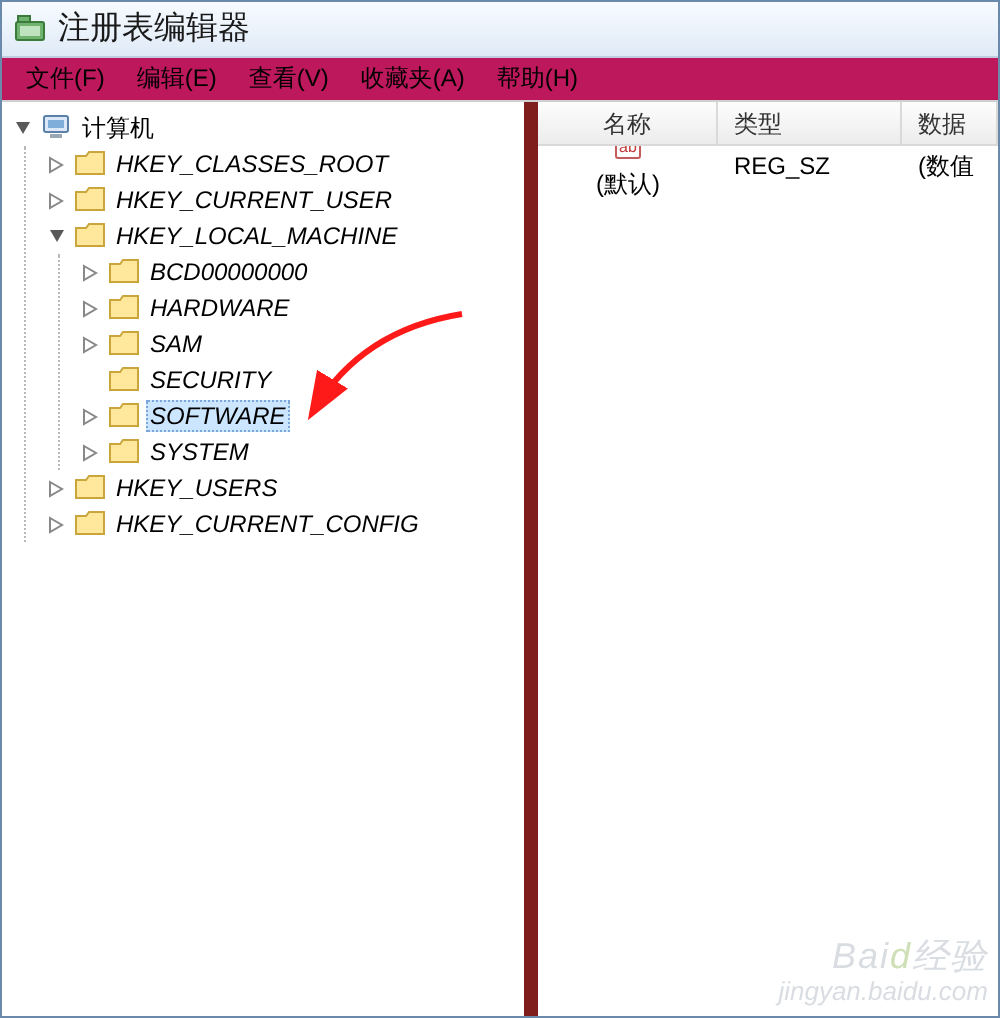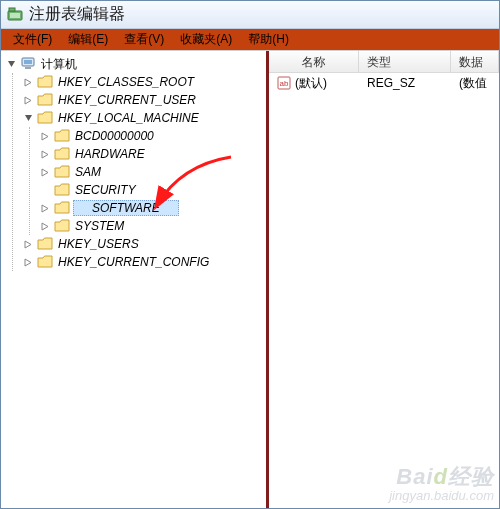--- a/index.html
+++ b/index.html
@@ -5,57 +5,57 @@
   * { box-sizing: border-box; }
   html, body { margin: 0; padding: 0; font-family: "Microsoft YaHei", "SimSun", Tahoma, sans-serif; font-size: 12px; color: #000; }
   body { width: 500px; height: 509px; overflow: hidden; background: #fff; position: relative; }
 
   .window { width: 500px; height: 509px; border: 1px solid #6b8aab; background: #fff; display: flex; flex-direction: column; }
 
   .titlebar { height: 28px; background: linear-gradient(#f7fbff,#dfeaf7); display: flex; align-items: center; padding: 0 6px; border-bottom: 1px solid #c0cde0; }
   .titlebar .app-icon { width: 16px; height: 16px; margin-right: 6px; }
   .titlebar .title { font-size: 16px; color: #1a1a1a; }
 
-  .menubar { height: 22px; background: #c2410c; display: flex; align-items: center; padding: 0 4px; border-bottom: 1px solid #d0d0d0; }
+  .menubar { height: 22px; background: #be185d; display: flex; align-items: center; padding: 0 4px; border-bottom: 1px solid #d0d0d0; }
   .menubar .menu-item { padding: 2px 8px; cursor: default; }
 
   .client { flex: 1; display: flex; min-height: 0; position: relative; }
-  .tree-pane { width: 268px; border-right: 3px solid #7f1d1d; overflow: auto; padding: 4px 0; position: relative; }
+  .tree-pane { width: 268px; border-right: 7px solid #7f1d1d; overflow: auto; padding: 4px 0; position: relative; }
   .list-pane { flex: 1; overflow: hidden; display: flex; flex-direction: column; }
 
   .list-header { display: flex; height: 22px; background: linear-gradient(#fdfdfd,#ececec); border-bottom: 1px solid #d9d9d9; }
   .list-header .col { padding: 3px 8px; border-right: 1px solid #d9d9d9; color: #333; }
   .col-name { width: 90px; text-align: center; } .col-type { width: 92px; } .col-data { flex:1; }
   .list-body { flex:1; overflow:auto; }
   .list-row { display:flex; height:20px; align-items:center; }
-  .list-row .cell { padding: 2px 8px; white-space:nowrap; overflow:hidden; }
+  .list-row .cell { padding: 2px 8px; white-space:nowrap; overflow:hidden;flex-direction:column; }
   .cell-name { width:90px; display:flex; align-items:center; gap:4px; }
   .cell-type { width:92px; } .cell-data { flex:1; }
 
   
   .tree { list-style:none; margin:0; padding:0 0 0 4px; }
   .tree ul { list-style:none; margin:0; padding:0 0 0 16px;font-style:italic; }
   .node { display:flex; align-items:center; height:18px; gap:3px; padding-right:6px; white-space:nowrap; }
   .toggle { width:12px; height:12px; display:inline-flex; align-items:center; justify-content:center; cursor:default; }
   .toggle svg { display:block; }
   .spacer { width:12px; display:inline-block; }
   .folder-icon { width:16px; height:14px; }
   .computer-icon { width:16px; height:16px; }
   .node-label { padding:0 2px; }
-  .node.selected .node-label { background:#cde6ff; border:1px dotted #7aa7d7; padding:0 18px; }
+  .node.selected .node-label { background:#cde6ff; border:1px dotted #7aa7d7; padding:0 1px; }
 
   
   .tree ul { border-left: 1px dotted #b8b8b8; margin-left: 7px; padding-left: 9px; }
 
   
   .arrow-annot { position:absolute; left:150px; top:102px; pointer-events:none; }
 
   
   .watermark { position:absolute; right:6px; bottom:6px; text-align:right; color:#d9dde2; font-family:Arial,sans-serif; pointer-events:none; line-height:1.1; }
-  .watermark .big { font-size:22px; font-style:italic; font-weight:bold; letter-spacing:1px;margin-left:24px; }
+  .watermark .big { font-size:18px; font-style:italic; font-weight:normal; letter-spacing:1px;margin-left:24px; }
   .watermark .big .alt { color:#cfe0b7; }
   .watermark .small { font-size:13px; color:#d9dde2;font-style:italic; }
 
   
   .strval-icon { width:14px; height:14px; }
 </style>
 </head>
 <body>
 
 <div class="window">

